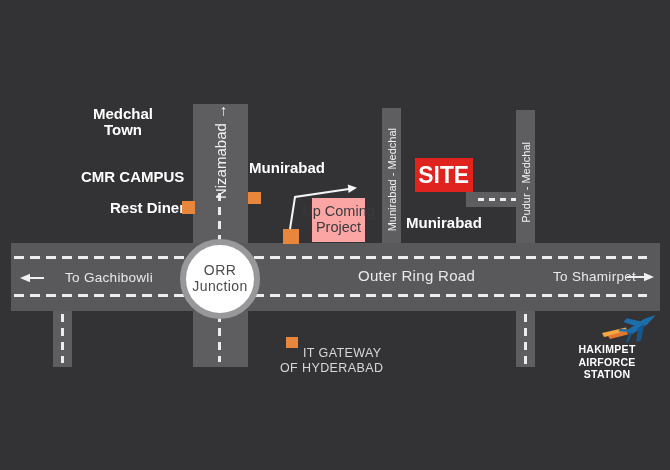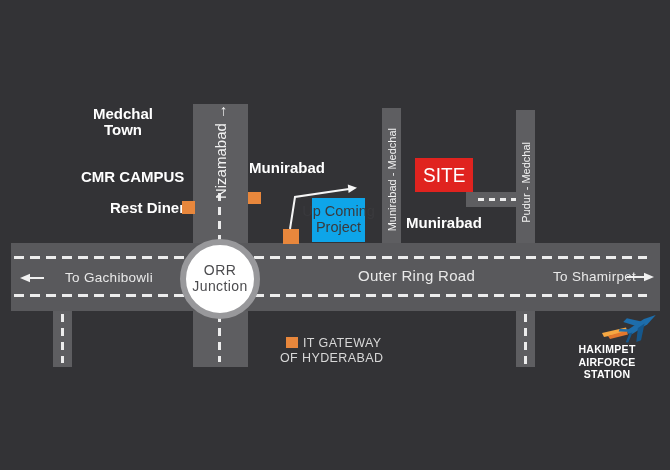--- a/index.html
+++ b/index.html
@@ -48,39 +48,39 @@
   .lbl-medchal-town{left:73px;top:106px;width:100px;}
   .lbl-cmr{left:81px;top:169px;}
   .lbl-rest-diner{left:110px;top:200px;}
   .lbl-kandlakoya{left:244px;top:160px;width:86px;}
   .lbl-dhruva{left:326px;top:151px;width:56px;}
   .lbl-munirabad-town{left:406px;top:215px;}
   .lbl-roadtext{color:#e9e9e9;font-weight:400;letter-spacing:.3px;}
   .lbl-gachibowli{left:47px;top:271px;font-size:13.5px;margin-left:18px;}
   .lbl-orr-name{left:358px;top:268px;font-size:15px;}
   .lbl-shamirpet{left:553px;top:270px;font-size:13.5px;}
-  .lbl-itgw{color:#d8d8d8;font-weight:400;font-size:12.5px;letter-spacing:.4px;}
+  .lbl-itgw{color:#d8d8d8;font-weight:400;font-size:12.5px;letter-spacing:.4px;margin-top:10px;}
   .lbl-itgw1{left:303px;top:336px;}
   .lbl-itgw2{left:280px;top:351px;}
   .lbl-hakimpet{left:555px;top:343px;width:104px;text-align:center;color:#ffffff;
     font-weight:700;font-size:10.5px;line-height:1.2;letter-spacing:.3px;}
   
   .sq{position:absolute;background:#e8873c;}
   .sq-rest{left:182px;top:201px;width:13px;height:13px;}
   .sq-kandlakoya{left:248px;top:192px;width:13px;height:12px;}
   .sq-project{left:283px;top:229px;width:16px;height:15px;}
   .sq-itgw{left:286px;top:337px;width:12px;height:11px;}
   .site-box{
     left:415px;top:158px;width:58px;height:34px;background:#e0231f;
     display:flex;align-items:center;justify-content:center;
-    color:#ffffff;font-weight:400;font-size:20px;letter-spacing:0;
+    color:#ffffff;font-weight:700;font-size:24px;letter-spacing:0;
   }
   .site-box span{transform:scaleX(.95);}
   .pink-box{
-    left:312px;top:198px;width:53px;height:44px;background:#0ea5e9;
+    left:312px;top:198px;width:53px;height:44px;background:#fca5a5;
     display:flex;flex-direction:column;align-items:center;justify-content:center;
     color:#3a3a3d;font-size:14.5px;line-height:1.1;font-weight:400;
   }
   .pink-box span{white-space:nowrap;}
   .overlay-svg{position:absolute;left:0;top:0;pointer-events:none;}
 </style>
 </head>
 <body>
 
 <div id="stage">

